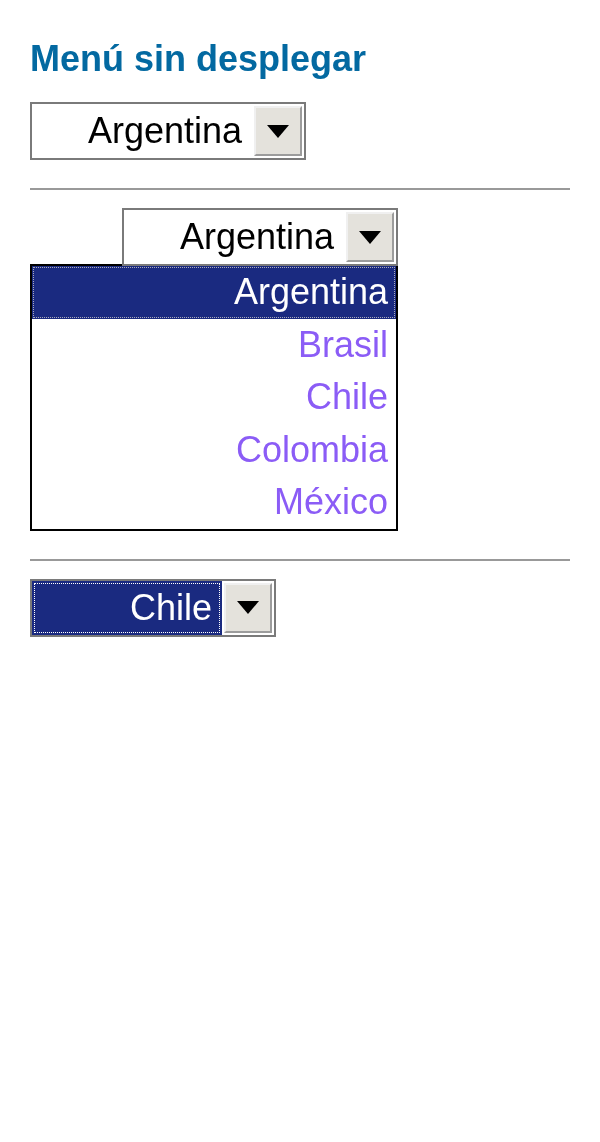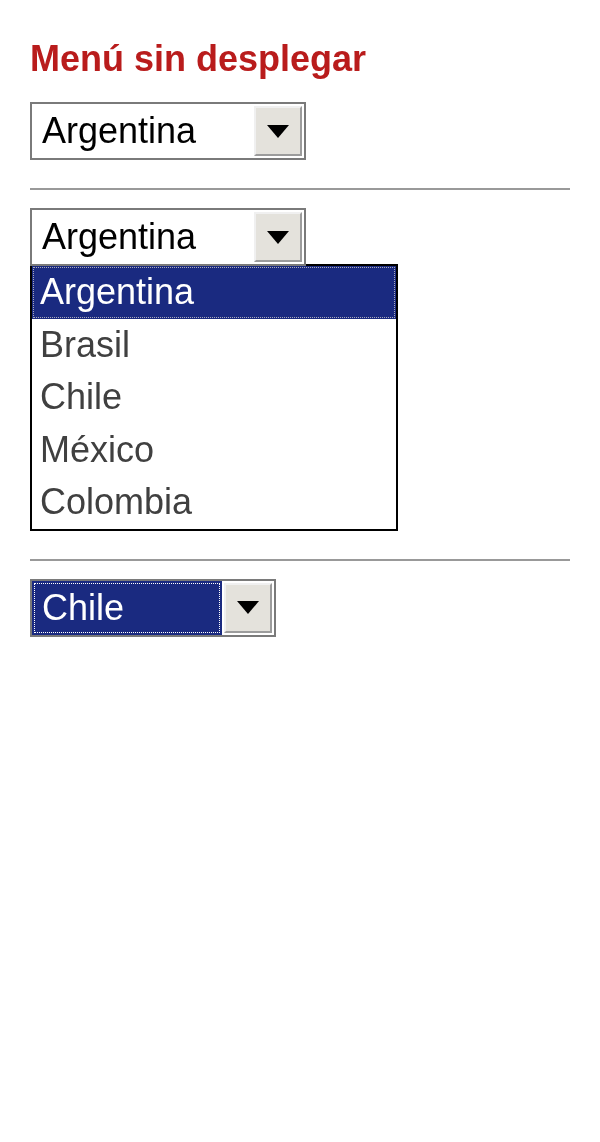--- a/index.html
+++ b/index.html
@@ -13,26 +13,27 @@
       padding: 18px 0 28px 0;
     }
     .divider {
       border: none;
       border-top: 2px solid #999;
       margin: 0;
     }
     .heading {
       font-size: 36px;
       font-weight: bold;
-      color: #b91c1c;
+      color: #0369a1;
       margin-bottom: 22px;
     }
     .select-wrap {
       display: inline-block;
       position: relative;
+      text-align: right;
     }
     .select-box {
       display: inline-flex;
       align-items: stretch;
       border: 2px solid #7a7a7a;
       background: #ffffff;
       height: 58px;
       cursor: pointer;
     }
     .select-value {
@@ -68,21 +69,21 @@
       border-top: 13px solid #000;
     }
     .options-list {
       border: 2px solid #000;
       background: #ffffff;
       width: 368px;
       margin-top: -2px;
     }
     .option {
       font-size: 36px;
-      color: #404040;
+      color: #8b5cf6;
       padding: 2px 8px;
       line-height: 1.35;
       cursor: pointer;
     }
     .option.selected {
       background: #1a2a80;
       color: #ffffff;
       outline: 1px dotted #aab;
       outline-offset: -2px;
     }
@@ -109,22 +110,22 @@
     <div class="select-box">
       <div class="select-value">Argentina</div>
       <div class="drop-btn">
         <div class="triangle"></div>
       </div>
     </div>
     <div class="options-list">
       <div class="option selected">Argentina</div>
       <div class="option">Brasil</div>
       <div class="option">Chile</div>
+      <div class="option">Colombia</div>
       <div class="option">México</div>
-      <div class="option">Colombia</div>
     </div>
   </div>
 </div>
 
 <hr class="divider">
 
 <div class="section">
   <div class="select-wrap">
     <div class="select-box">
       <div class="select-value highlighted narrow">Chile</div>

